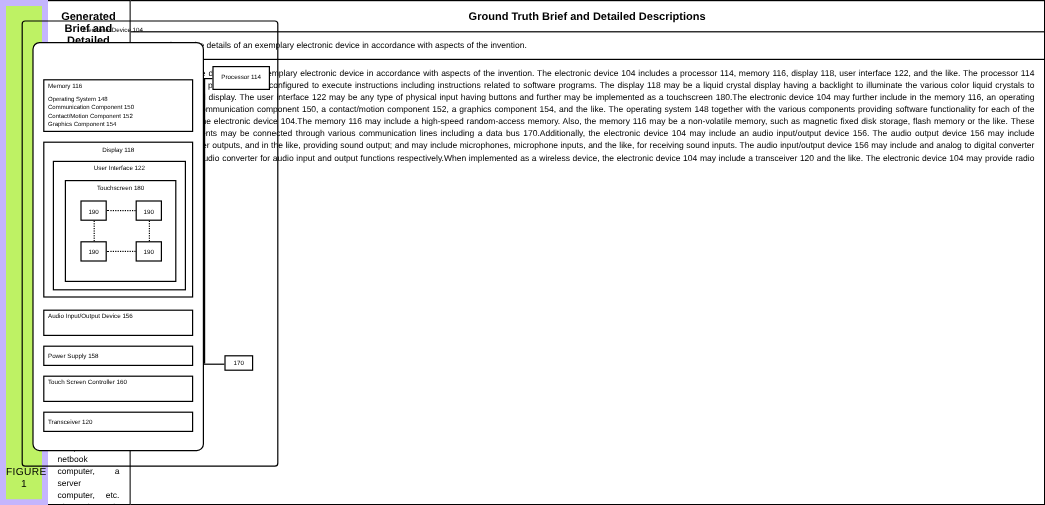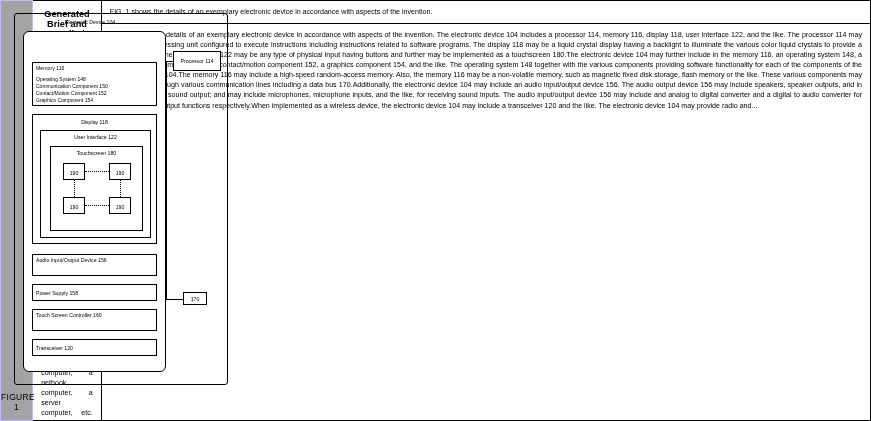--- a/index.html
+++ b/index.html
@@ -17,24 +17,24 @@
     height: 421px;
     box-sizing: border-box;
     background: #ffffff;
     display: flex;
     align-items: stretch;
   }
 
   
   .figure-panel {
     width: 241px;
-    border: 1px solid #c4b5fd;
+    border: 5px solid #c4b5fd;
     box-sizing: border-box;
     position: relative;
-    background: #a3a3a3;
+    background: #bef264;
   }
   .fig-outer {
     position: absolute;
     left: 13px;
     top: 12px;
     width: 214px;
     height: 372px;
     border: 1px solid #000;
     border-radius: 3px;
     box-sizing: border-box;
@@ -223,20 +223,21 @@
     <div class="col-head">Generated Brief and Detailed Descriptions</div>
     <div class="cell">
       <p>FIG. 1 illustrates a mobile smartphone in accordance with an aspect of the invention.</p>
     </div>
     <div class="cell">
       <p>Referring now to FIG. 1, an exemplary electronic device 104 is illustrated. It should be understood that the electronic device 104 may be any one of a number of electronic devices including, but not limited to, a cell phone, a smart phone, a personal digital assistant, a laptop computer, a desktop computer, a netbook computer, a server computer, etc. The electronic device 104 includes a processor 114, a memory 116, a display 118, a user interface 122, a transceiver 120, and an optional touch screen 160. The processor 114 is configured to execute instructions received from the memory 116, and is, for example, a general purpose processor, a field programmable gate array, or any other suitable processor. The processor 114 is configured to execute instructions received from the memory 116, including instructions for displaying a user interface on the display 118. The processor 114 may also be configured to execute instructions received from the transceiver 120, including instructions for receiving data from the transceiver 120 and instructions for transmitting data from the transceiver 120.The memory 116 is configured to store data received from the processor 114 and instructions to be executed by the processor 114. The memory 116 may be, for example, a random access memory device, a solid state memory device, or any other suitable storage device. The display 118 is configured to visually display data received from the processor 114. The display 118 may be, for example, a liquid crystal display, an organic light emitting diode display, a cathode ray tube display, or any other suitable display. The user interface 122 is configured to allow a user to interact with the electronic device 104. The user interface 122 may include, for example, a keypad, a touchscreen 160, a microphone, a speaker, etc. The transceiver 120 is configured to send and receive...</p>
     </div>
   </div>
 
   <div class="col col-right">
+    <div class="col-head">Ground Truth Brief and Detailed Descriptions</div>
     <div class="cell">
       <p>FIG. 1 shows the details of an exemplary electronic device in accordance with aspects of the invention.</p>
     </div>
     <div class="cell">
       <p>FIG. 1 shows the details of an exemplary electronic device in accordance with aspects of the invention. The electronic device 104 includes a processor 114, memory 116, display 118, user interface 122, and the like. The processor 114 may be a central processing unit configured to execute instructions including instructions related to software programs. The display 118 may be a liquid crystal display having a backlight to illuminate the various color liquid crystals to provide a colorful display. The user interface 122 may be any type of physical input having buttons and further may be implemented as a touchscreen 180.The electronic device 104 may further include in the memory 116, an operating system 148, a communication component 150, a contact/motion component 152, a graphics component 154, and the like. The operating system 148 together with the various components providing software functionality for each of the components of the electronic device 104.The memory 116 may include a high-speed random-access memory. Also, the memory 116 may be a non-volatile memory, such as magnetic fixed disk storage, flash memory or the like. These various components may be connected through various communication lines including a data bus 170.Additionally, the electronic device 104 may include an audio input/output device 156. The audio output device 156 may include speakers, speaker outputs, and in the like, providing sound output; and may include microphones, microphone inputs, and the like, for receiving sound inputs. The audio input/output device 156 may include and analog to digital converter and a digital to audio converter for audio input and output functions respectively.When implemented as a wireless device, the electronic device 104 may include a transceiver 120 and the like. The electronic device 104 may provide radio and...</p>
     </div>
   </div>
 
 </div>
 

